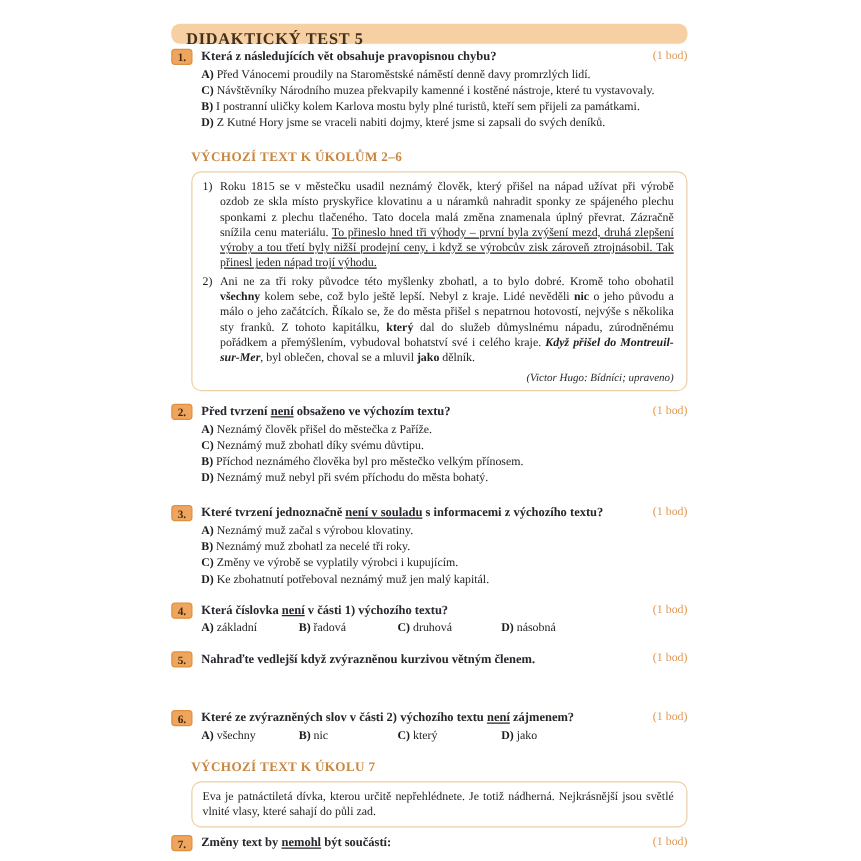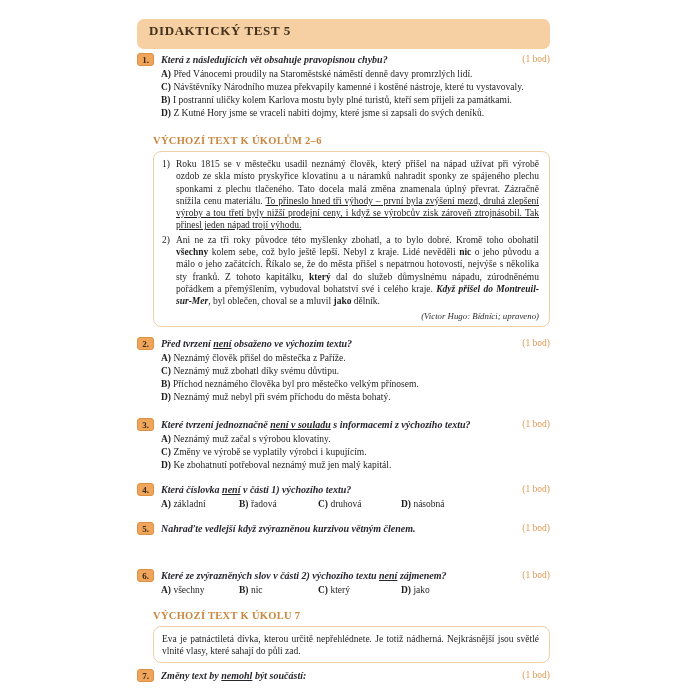--- a/index.html
+++ b/index.html
@@ -5,27 +5,27 @@
   :root{
     --banner-bg:#f6cfa2; --banner-text:#41301c; --badge-bg:#f0a55c; --badge-border:#dd9040;
     --badge-text:#3c2a16; --points:#e09a55; --heading:#c9863f; --box-border:#ecd0a6;
     --qtext:#26262c; --body:#1d1d1d;
   }
   *{margin:0;padding:0;box-sizing:border-box;}
   html,body{width:689px;height:689px;}
   body{background:#fff;font-family:"Liberation Serif","DejaVu Serif",serif;color:var(--body);}
   .content{position:absolute;left:137px;top:19px;width:413px;}
   .banner{background:var(--banner-bg);color:var(--banner-text);font-weight:bold;font-size:13px;
-    letter-spacing:.6px;border-radius:7px;height:30px;line-height:23px;padding-left:12px;}
+    letter-spacing:.6px;border-radius:7px;height:16px;line-height:23px;padding-left:12px;}
   .question{margin-top:12px;}
   .q-row{display:flex;align-items:flex-start;}
   .q-badge{flex:0 0 17px;height:13px;background:var(--badge-bg);border:1px solid var(--badge-border);
     border-radius:3px;color:var(--badge-text);font-weight:bold;font-size:9px;line-height:12px;
     text-align:center;margin-right:7px;margin-top:0px;}
-  .q-prompt{flex:1;font-weight:bold;font-size:10px;color:var(--qtext);line-height:13px;font-style:italic;}
+  .q-prompt{flex:1;font-weight:bold;font-size:10px;color:var(--qtext);line-height:13px;}
   .q-points{font-size:9.5px;color:var(--points);margin-left:8px;white-space:nowrap;line-height:13px;}
   .opts{margin-left:24px;margin-top:2px;font-size:9.5px;line-height:13px;}
   .opts .opt-letter{font-weight:bold;}
   .opts.rows .opt{display:block;}
   .opts.grid4{display:grid;grid-template-columns:78px 79px 83px auto;}
   .answer-space{height:32px;}
   .source{margin-top:16px;padding-left:16px;}
   .source-heading{font-weight:bold;font-size:10.5px;color:var(--heading);letter-spacing:.3px;margin-bottom:5px;}
   .source-box{border:1px solid var(--box-border);border-radius:8px;padding:6px 10px 5px 8px;background:#fff;}
   .source-par{display:flex;font-size:9.5px;line-height:12.3px;}
@@ -84,20 +84,21 @@
       </div>
     </section>
   <section class="question" style="margin-top: 14px;">
       <div class="q-row">
         <span class="q-badge">3.</span>
         <div class="q-prompt"><span>Které tvrzení jednoznačně </span><span class="u ">není v souladu</span><span> s informacemi z výchozího textu?</span></div>
         <span class="q-points">(1 bod)</span>
       </div>
       <div class="opts rows">
         <span class="opt"><span class="opt-letter">A)</span><span class="opt-text">&nbsp;Neznámý muž začal s výrobou klovatiny.</span></span>
+        <span class="opt"><span class="opt-letter">B)</span><span class="opt-text">&nbsp;Neznámý muž zbohatl za necelé tři roky.</span></span>
         <span class="opt"><span class="opt-letter">C)</span><span class="opt-text">&nbsp;Změny ve výrobě se vyplatily výrobci i kupujícím.</span></span>
         <span class="opt"><span class="opt-letter">D)</span><span class="opt-text">&nbsp;Ke zbohatnutí potřeboval neznámý muž jen malý kapitál.</span></span>
       </div>
     </section>
   <section class="question" style="margin-top: 11px;">
       <div class="q-row">
         <span class="q-badge">4.</span>
         <div class="q-prompt"><span>Která číslovka </span><span class="u ">není</span><span> v části 1) výchozího textu?</span></div>
         <span class="q-points">(1 bod)</span>
       </div>

